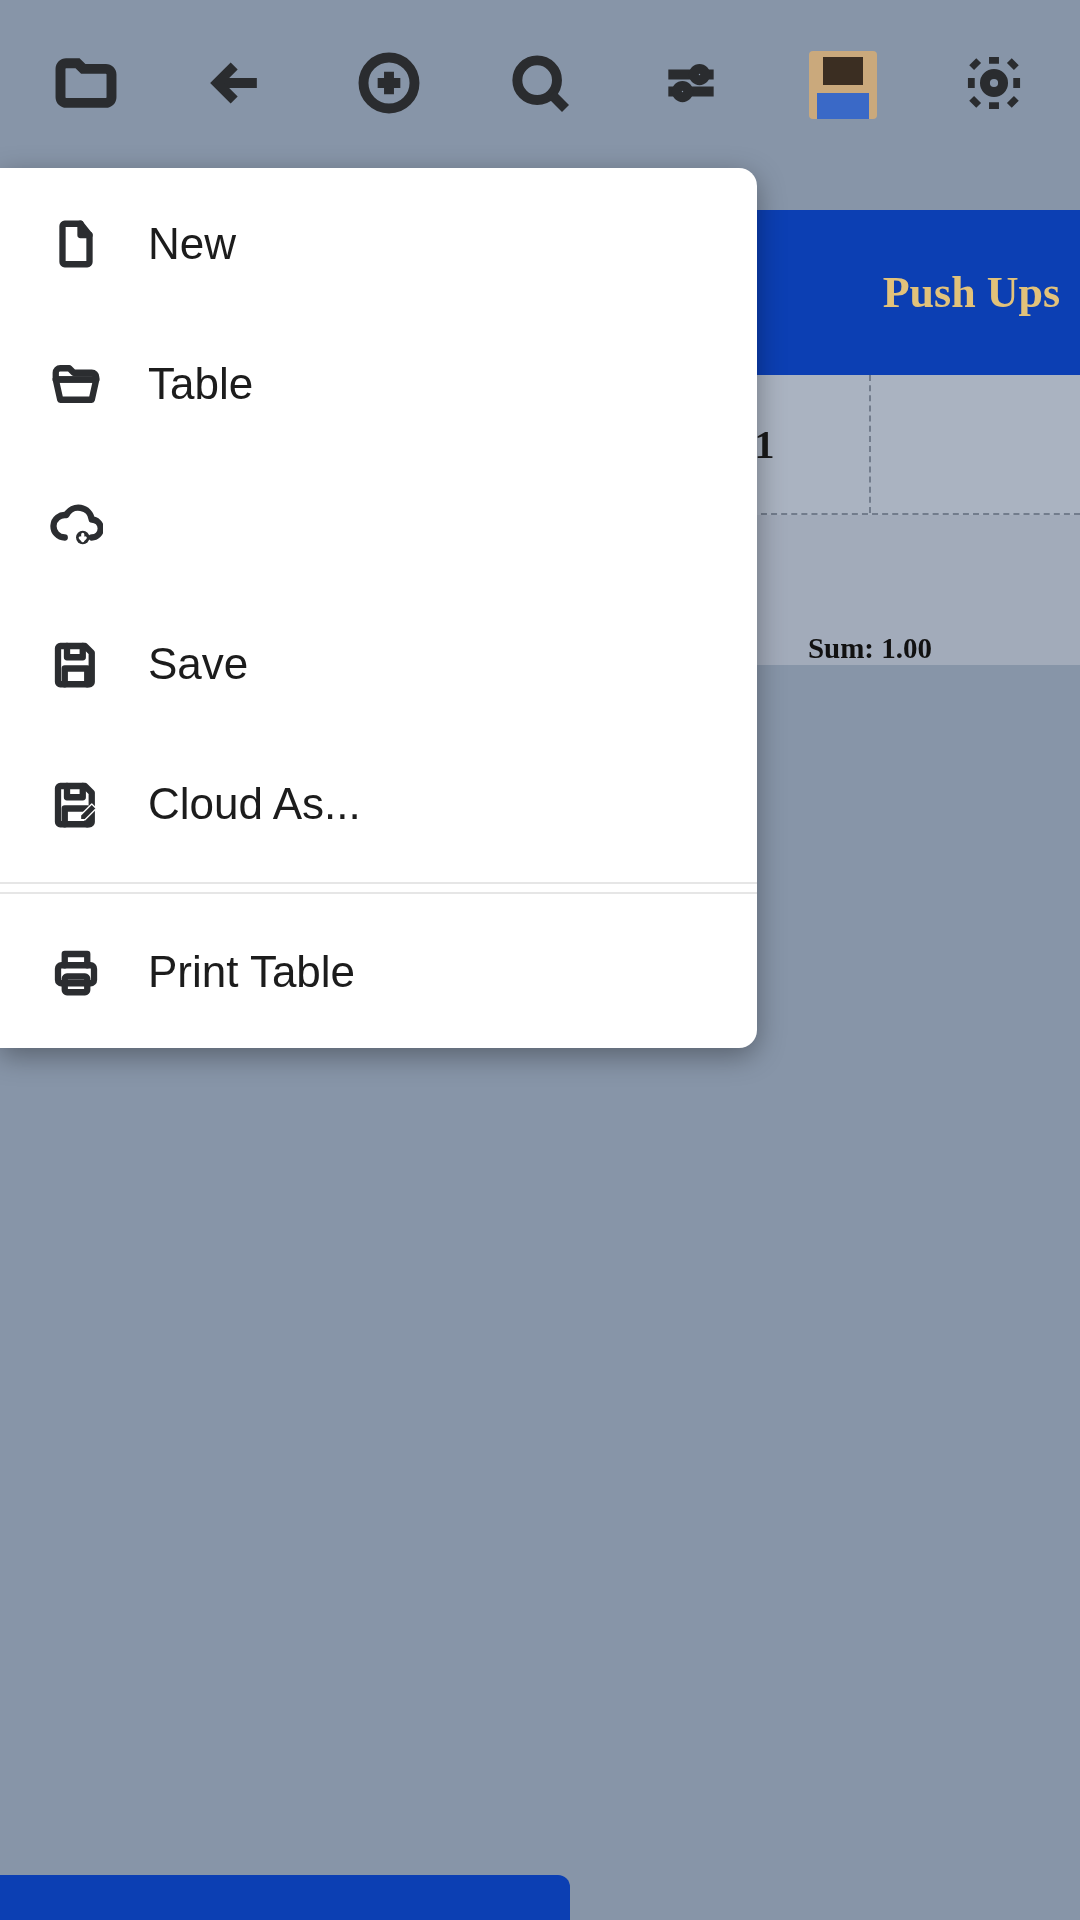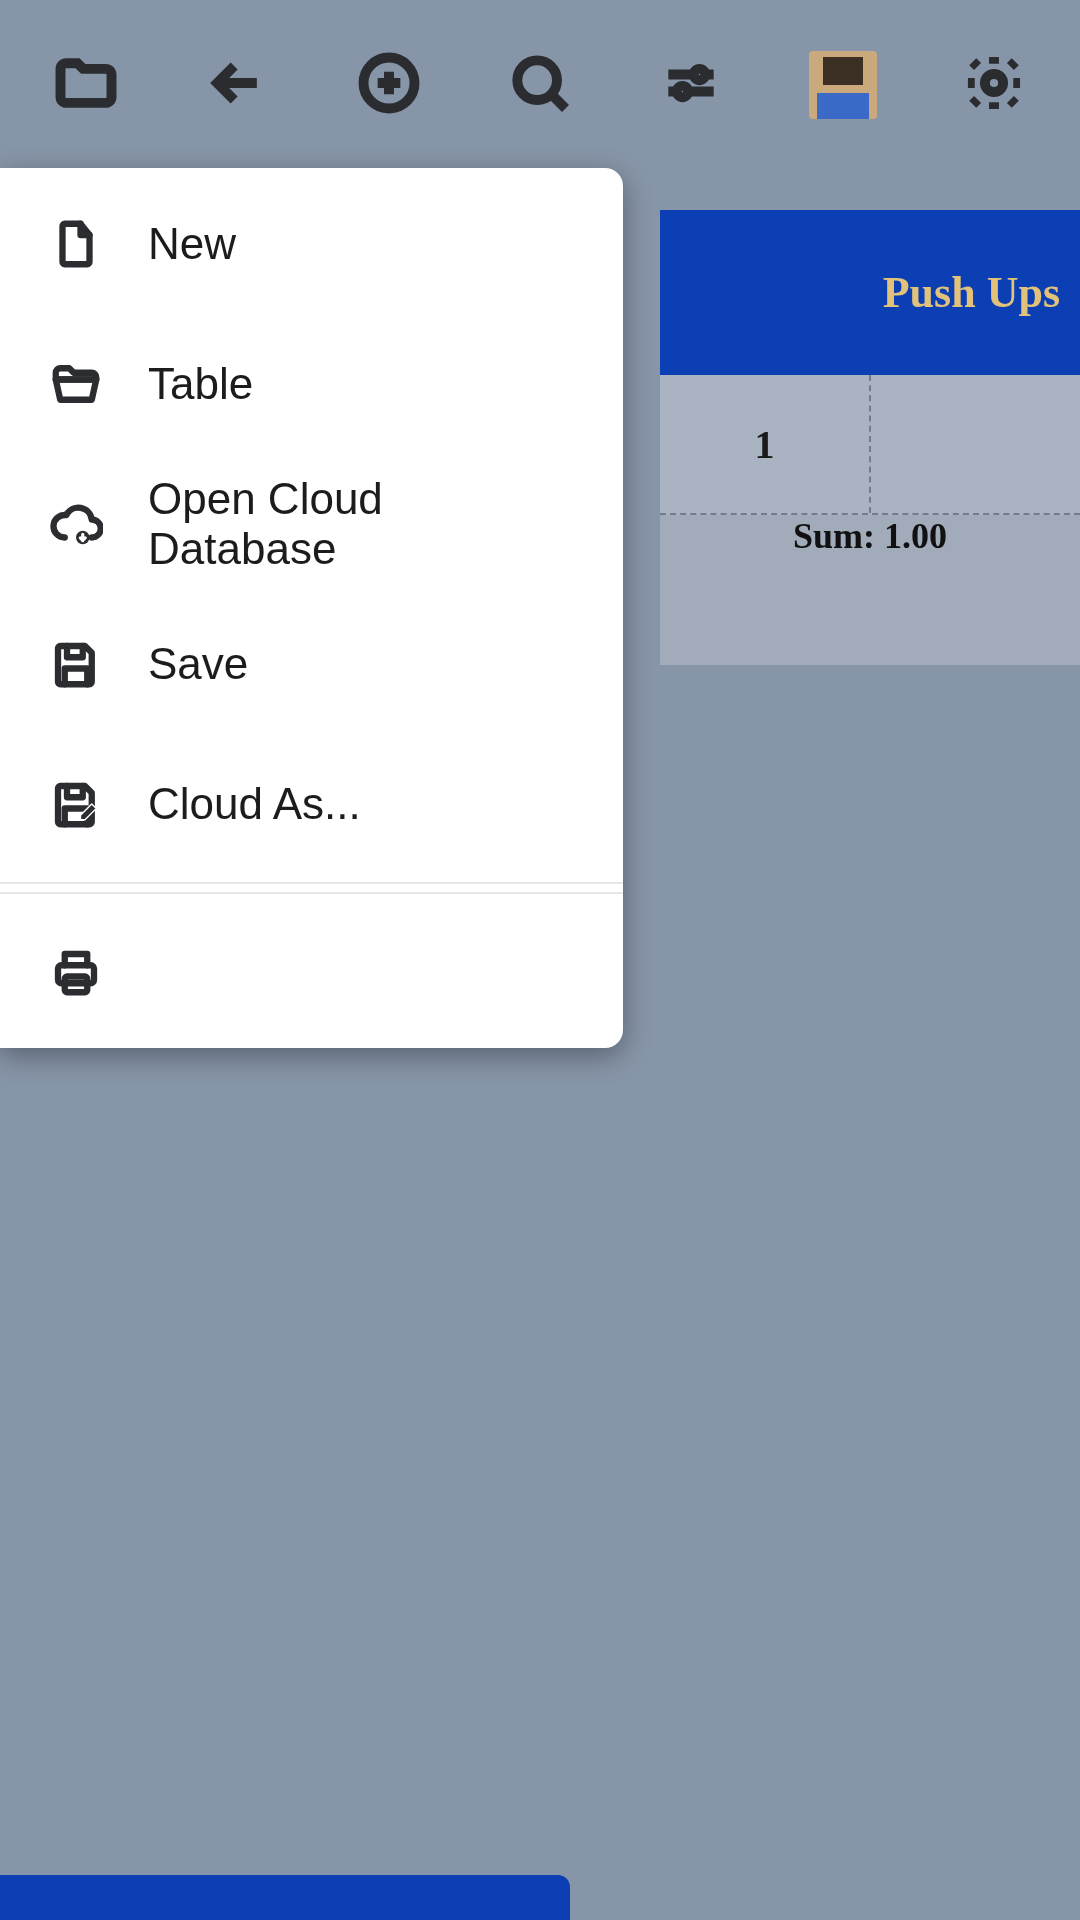--- a/index.html
+++ b/index.html
@@ -97,46 +97,46 @@
   }
   .tcell:last-child { border-right: none; }
   .tsum {
     background: #a2abba;
     height: 150px;
     display: flex;
   }
   .tsum .scell {
     flex: 1;
     display: flex;
-    align-items: flex-start;
+    align-items: flex-end;
     justify-content: center;
     font-family: Georgia, serif;
     font-weight: 700;
-    font-size: 36px;
+    font-size: 29px;
     color: #111;
     white-space: nowrap;
     overflow: hidden;
   }
 
   .bottom-bar {
     position: absolute;
     left: 0;
     bottom: 0;
     width: 570px;
     height: 45px;
     background: #0c3fb3;
     border-top-right-radius: 12px;
   }
 
   
   .menu {
     position: absolute;
     top: 168px;
     left: 0;
-    width: 623px;
+    width: 757px;
     background: #ffffff;
     border-radius: 0 18px 18px 0;
     box-shadow: 0 8px 28px rgba(0,0,0,0.35);
     padding: 6px 0;
   }
   .menu-item {
     display: flex;
     align-items: center;
     height: 140px;
     padding: 0 40px 0 48px;
@@ -271,21 +271,20 @@
   </div>
 
   <div class="menu-item">
     <span class="mi-icon">
       <svg viewBox="0 0 24 24">
           <path d="M7 18a5 5 0 1 1 .7-9.95A6 6 0 0 1 19 10a4 4 0 0 1 0 8"></path>
           <circle cx="15" cy="18" r="3" fill="#2b2d30" stroke="none"></circle>
           <path d="M15 16.6v2.8M13.9 18.2l1.1 1.1 1.1-1.1" stroke="#fff" stroke-width="1.4"></path>
         </svg>
     </span>
-    <span class="mi-label">Open Cloud Database</span>
   </div>
 
   <div class="menu-item">
     <span class="mi-icon">
       <svg viewBox="0 0 24 24">
           <path d="M5 4h11l3 3v13a1 1 0 0 1-1 1H5a1 1 0 0 1-1-1V5a1 1 0 0 1 1-1z"></path>
           <path d="M8 4v5h7V4"></path>
           <path d="M7 21v-7h10v7"></path>
         </svg>
     </span>
@@ -311,15 +310,16 @@
   <div class="menu-sep"></div>
 
   <div class="menu-item">
     <span class="mi-icon">
       <svg viewBox="0 0 24 24">
           <path d="M7 9V4h10v5"></path>
           <rect x="4" y="9" width="16" height="8" rx="1.5"></rect>
           <rect x="7" y="14" width="10" height="7" rx="1"></rect>
         </svg>
     </span>
+    <span class="mi-label">Print Table</span>
   </div>
 
 </div>
 
 </body></html>

